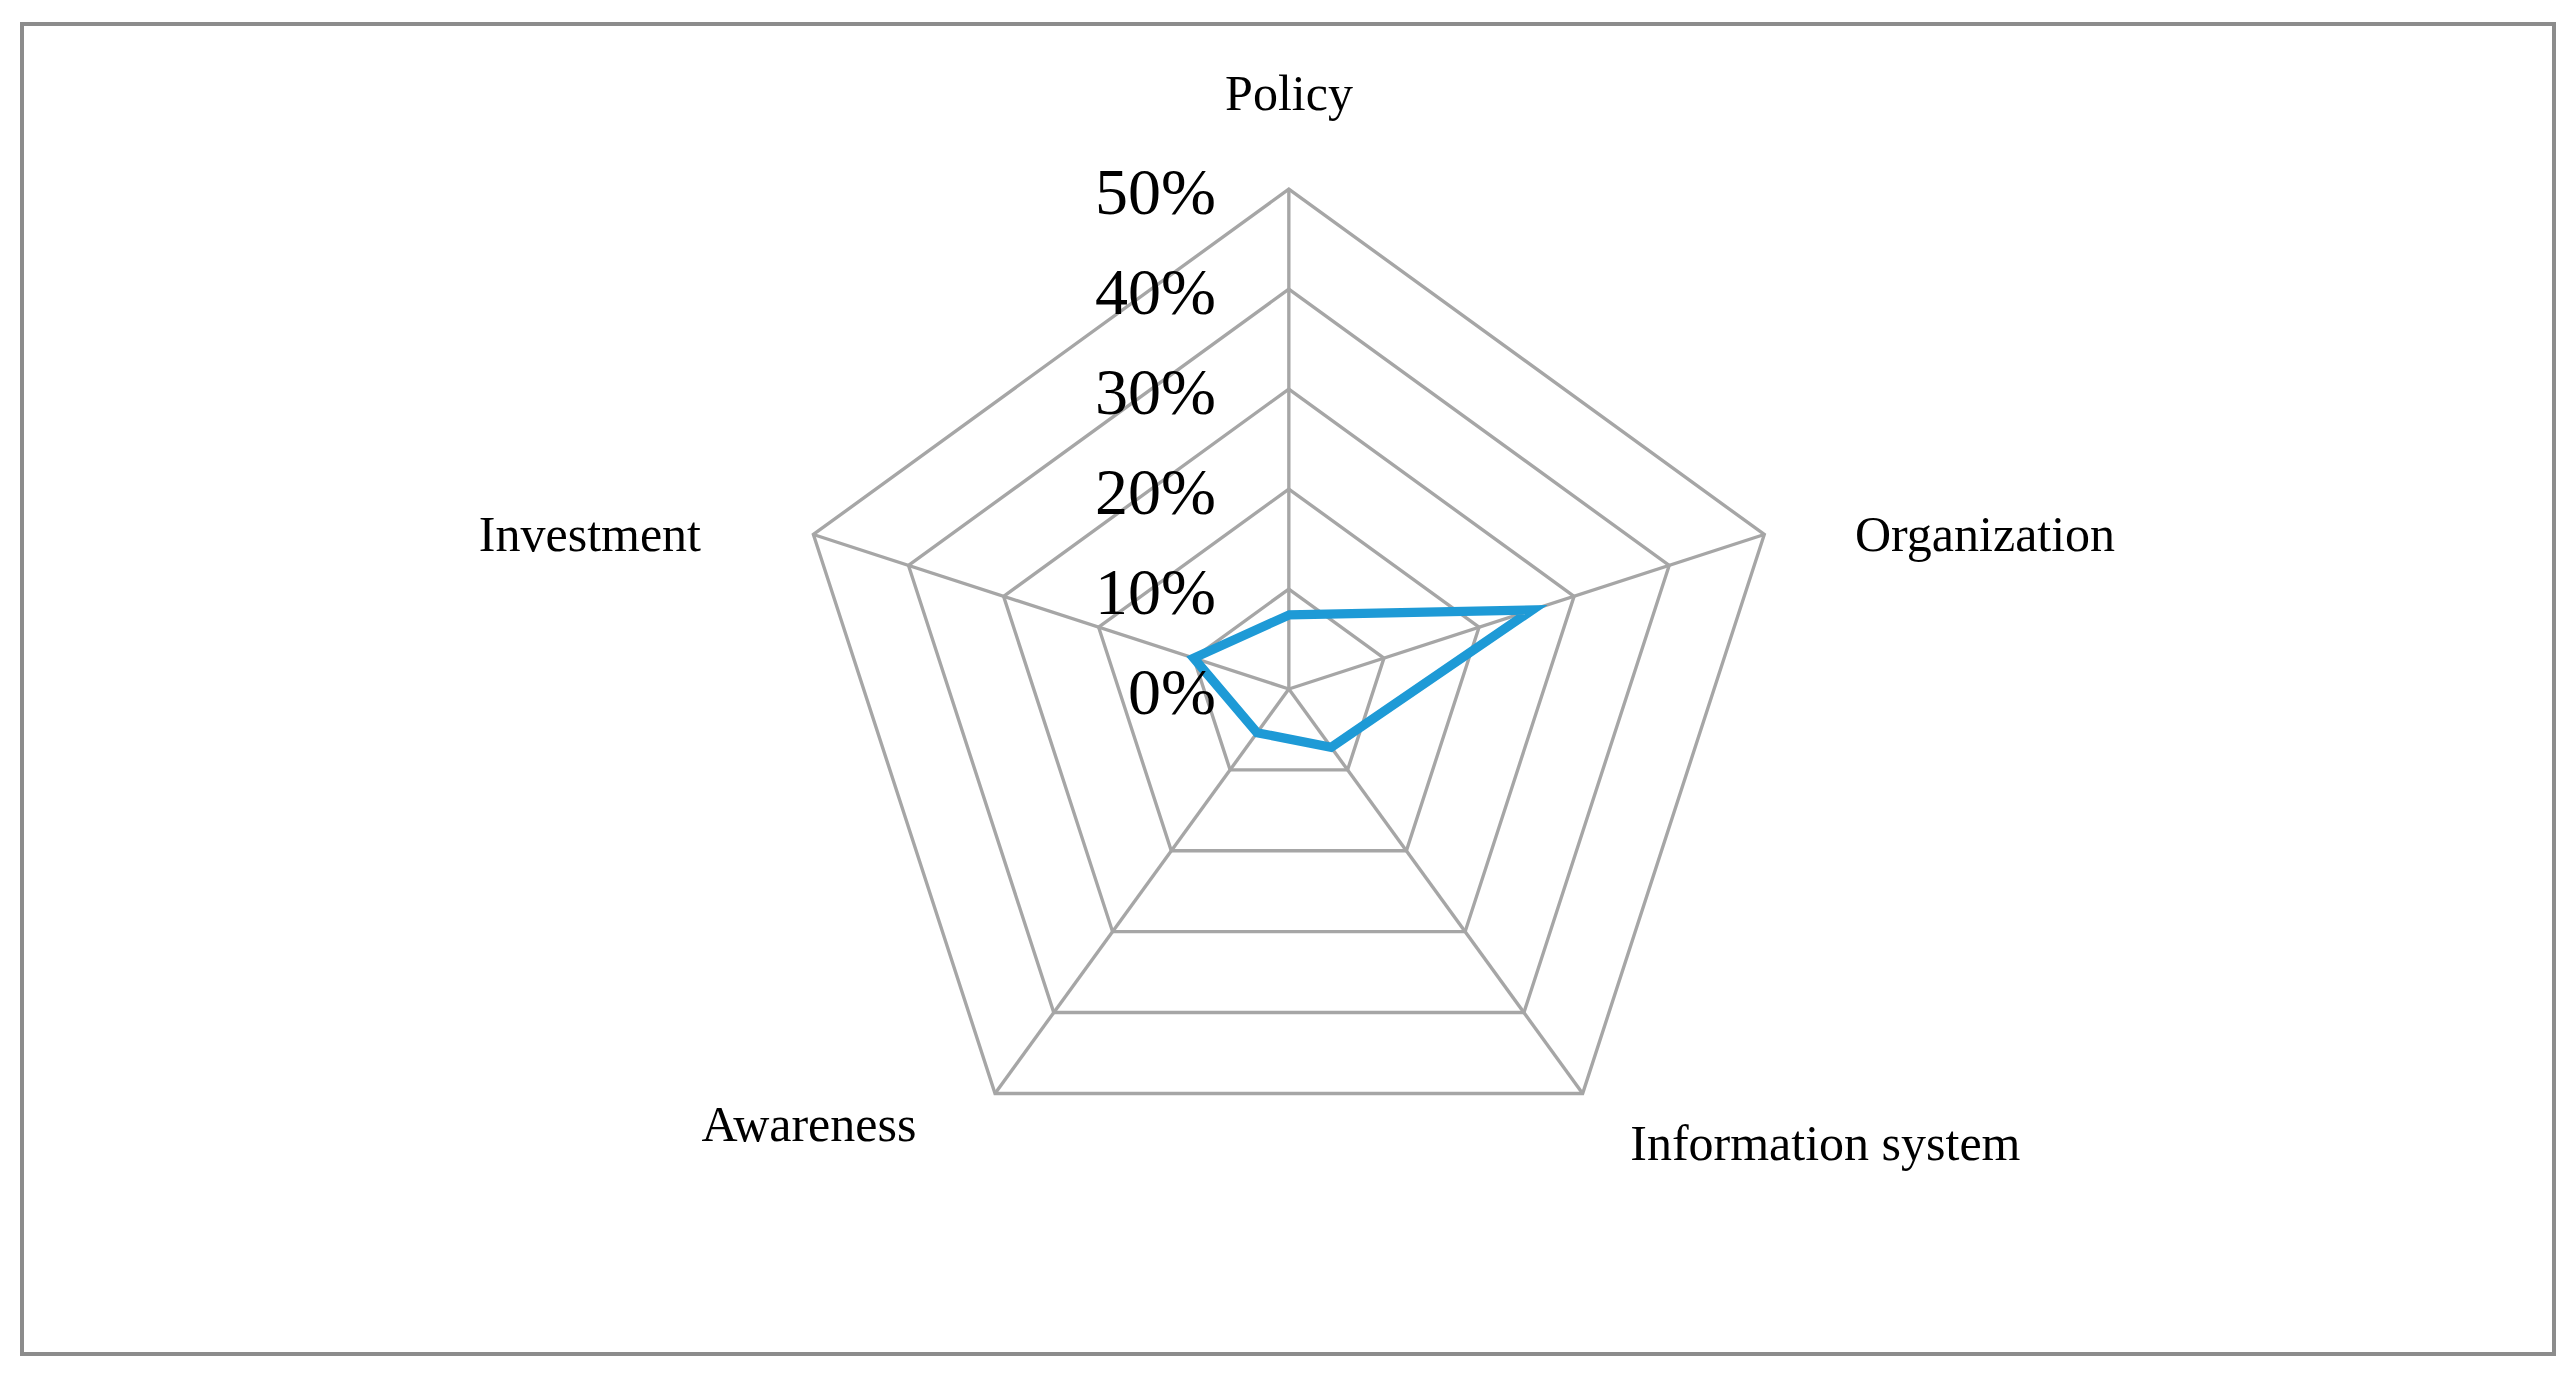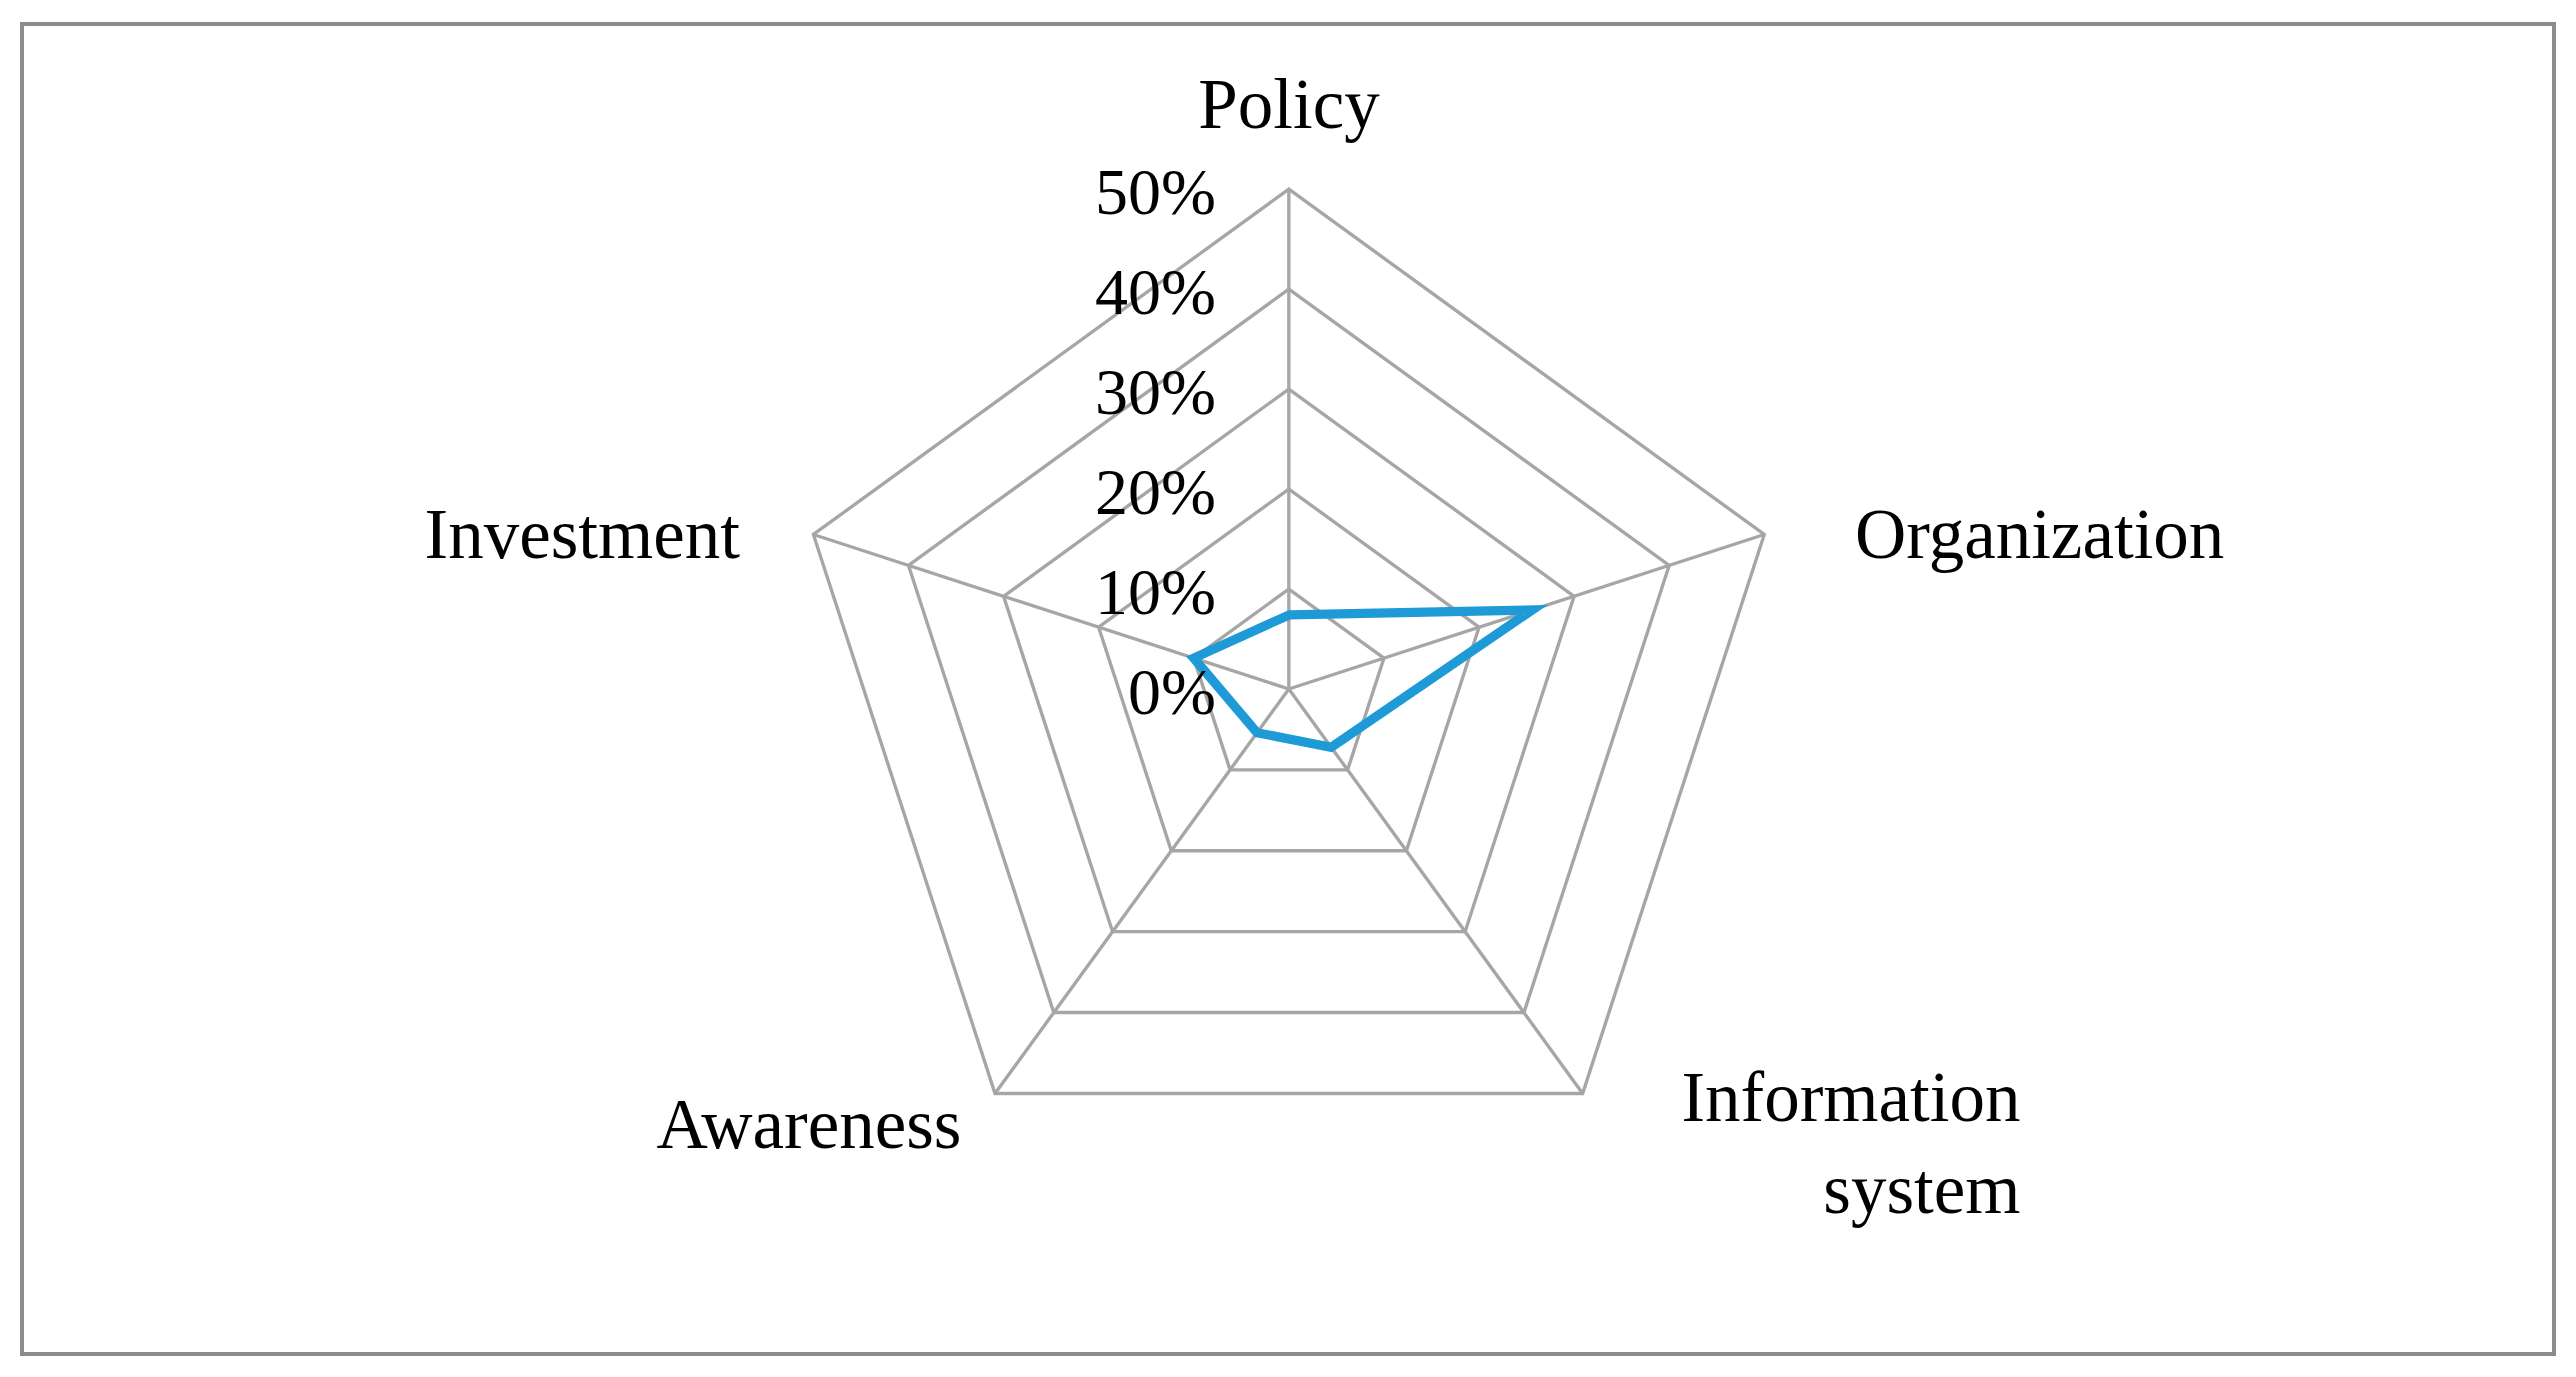--- a/index.html
+++ b/index.html
@@ -25,21 +25,21 @@
   }
   #radar-svg {
     position: absolute;
     left: 0;
     top: 0;
     width: 2576px;
     height: 1378px;
   }
   .cat-label {
     position: absolute;
-    font-size: 71px;
+    font-size: 50px;
     line-height: 1.08;
     white-space: nowrap;
     color: #000000;
   }
   .cat-policy {
     left: 1289px;
     top: 66px;
     transform: translateX(-50%);
   }
   .cat-organization {
@@ -55,21 +55,21 @@
     white-space: normal;
     width: 471px;
     line-height: 92px;
   }
   .cat-awareness {
     left: 809px;
     top: 1124px;
     transform: translate(-50%, -50%);
   }
   .cat-investment {
-    right: 1836px;
+    right: 1875px;
     top: 534px;
     transform: translateY(-50%);
   }
   .tick-label {
     position: absolute;
     right: 1360px;
     transform: translateY(-50%);
     font-size: 66px;
     line-height: 1;
     white-space: nowrap;

